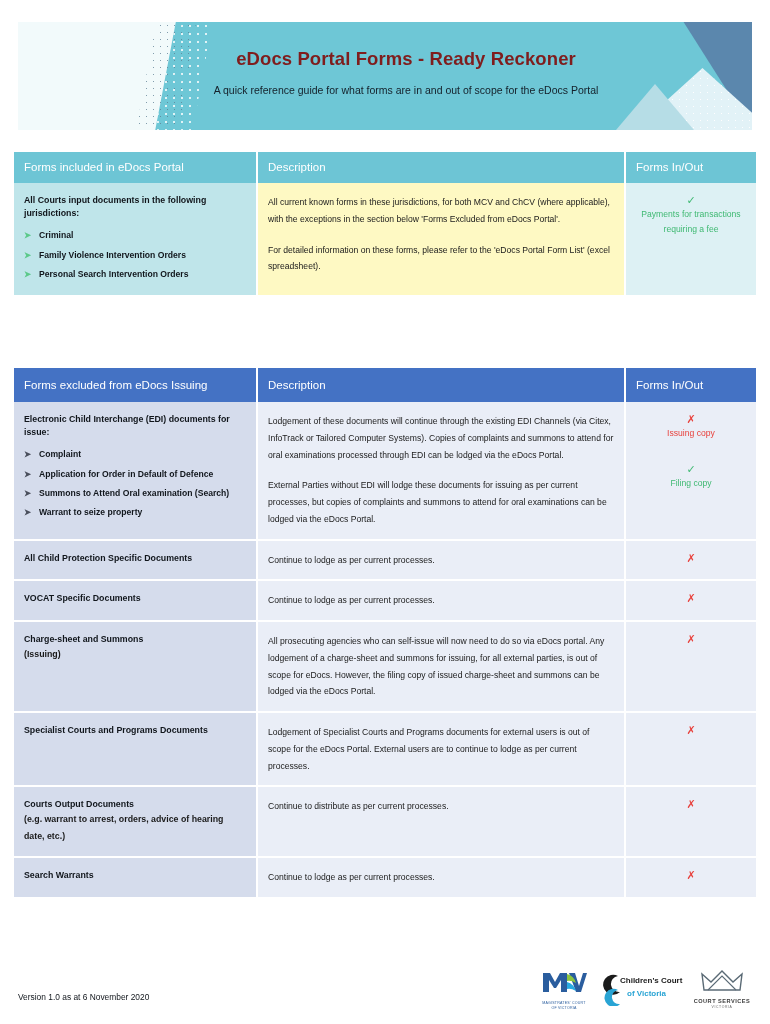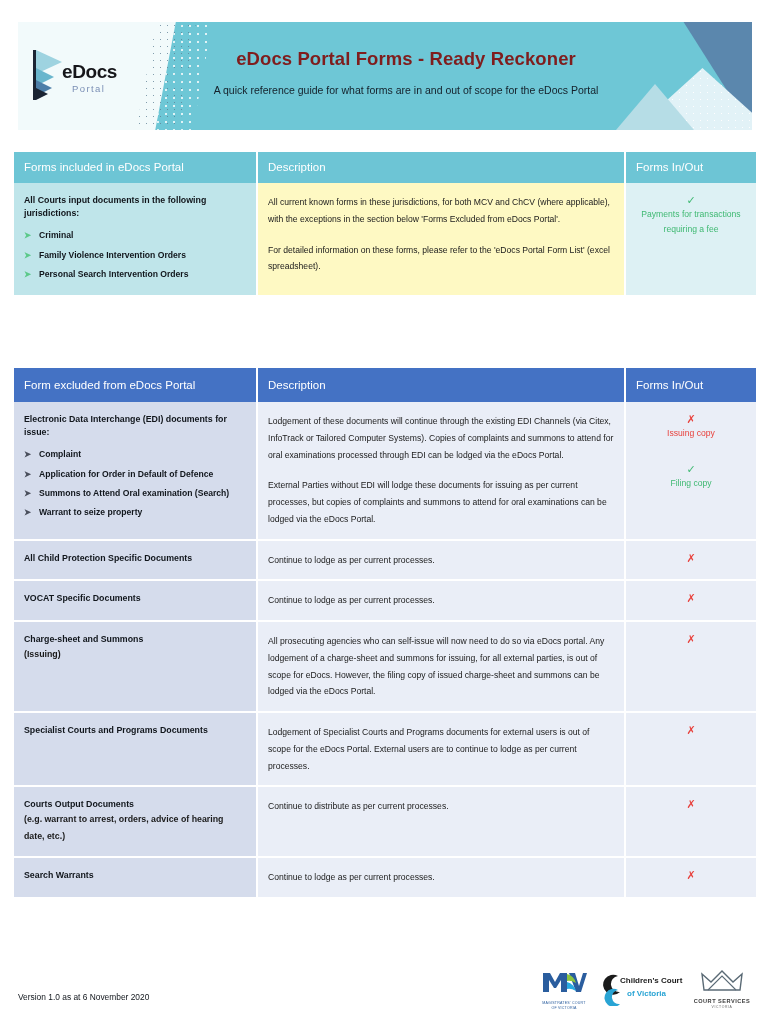--- a/index.html
+++ b/index.html
@@ -238,33 +238,20 @@
 <div class="banner">
   <div class="banner-bg-left"></div>
   <div class="banner-teal"></div>
   <div class="banner-dots"></div>
   <div class="banner-teal-dots"></div>
   <div class="tri-steel"></div>
   <div class="tri-pale"></div>
   <div class="tri-pale-dots"></div>
   <div class="tri-mid"></div>
 
-  <div class="logo-wrap">
-    <svg class="logo-marks" viewBox="0 0 36 60">
-      <polygon points="4,4 30,16 4,28" fill="#9ed3e0"></polygon>
-      <polygon points="4,22 22,31 4,40" fill="#6ab6cd"></polygon>
-      <polygon points="4,34 20,42 4,50" fill="#4d7ea8"></polygon>
-      <polygon points="4,42 16,48 4,54" fill="#1b2433"></polygon>
-      <rect x="1" y="4" width="3" height="50" fill="#1b2433"></rect>
-    </svg>
-    <div class="logo-text">
-      <div class="logo-edocs">eDocs</div>
-      <div class="logo-portal">Portal</div>
-    </div>
-  </div>
 
   <div class="banner-title">eDocs Portal Forms - Ready Reckoner</div>
   <div class="banner-sub">A quick reference guide for what forms are in and out of scope for the eDocs Portal</div>
 </div>
 
 <table class="table" id="table-included">
   <colgroup>
       <col class="c1">
       <col class="c2">
       <col class="c3">
@@ -301,30 +288,30 @@
 </table>
 
 <table class="table" id="table-excluded">
   <colgroup>
       <col class="c1">
       <col class="c2">
       <col class="c3">
     </colgroup>
   <thead>
     <tr>
-      <th>Form excluded from eDocs Portal</th>
+      <th>Forms excluded from eDocs Issuing</th>
       <th>Description</th>
       <th>Forms In/Out</th>
     </tr>
   </thead>
   <tbody>
 
     <tr>
       <td class="c-name">
-        <div class="cell-title">Electronic Data Interchange (EDI) documents for issue:</div>
+        <div class="cell-title">Electronic Child Interchange (EDI) documents for issue:</div>
         <ul class="arrow-list grey">
           <li><span class="bullet-icon">➤</span><span>Complaint</span></li>
           <li><span class="bullet-icon">➤</span><span>Application for Order in Default of Defence</span></li>
           <li><span class="bullet-icon">➤</span><span>Summons to Attend Oral examination (Search)</span></li>
           <li><span class="bullet-icon">➤</span><span>Warrant to seize property</span></li>
         </ul>
       </td>
       <td class="c-desc">
         <p class="desc-p">Lodgement of these documents will continue through the existing EDI Channels (via Citex, InfoTrack or Tailored Computer Systems). Copies of complaints and summons to attend for oral examinations processed through EDI can be lodged via the eDocs Portal.</p>
         <p class="desc-p">External Parties without EDI will lodge these documents for issuing as per current processes, but copies of complaints and summons to attend for oral examinations can be lodged via the eDocs Portal.</p>

